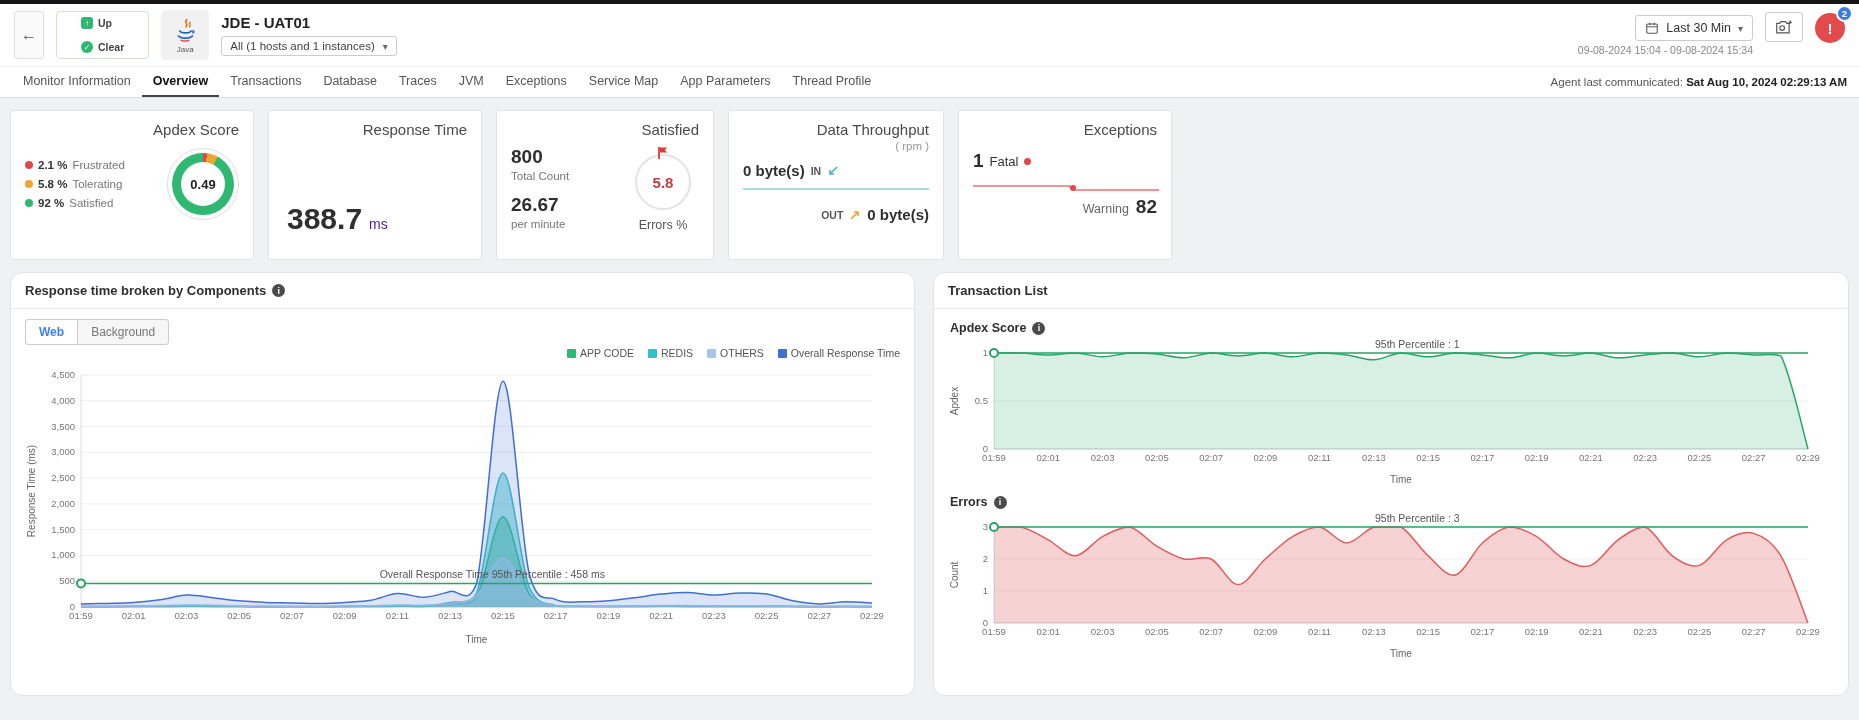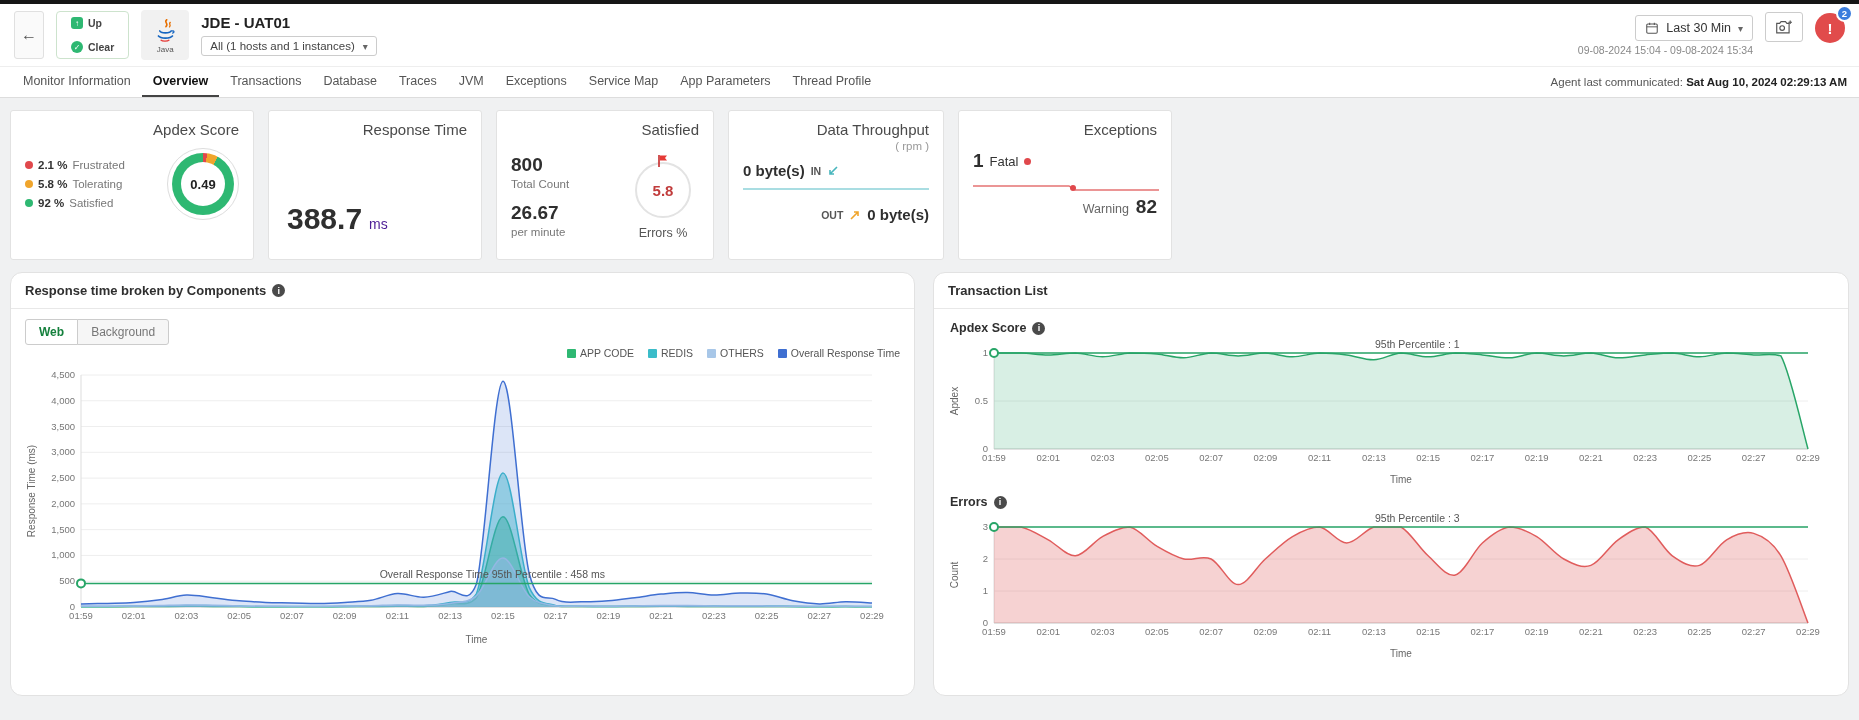--- a/index.html
+++ b/index.html
@@ -2,21 +2,21 @@
 <html><head>
 <meta charset="utf-8">
 <style>
 *{box-sizing:border-box;margin:0;padding:0}
 html,body{width:1859px;height:720px;overflow:hidden}
 body{font-family:"Liberation Sans","DejaVu Sans",sans-serif;background:#f0f1f2;color:#333}
 .topstrip{height:4px;background:#161616}
 .header{display:flex;align-items:center;gap:12px;background:#fff;padding:6px 14px;height:62px}
 .back-btn{width:30px;height:48px;border:1px solid #e0e0e0;border-radius:3px;display:flex;align-items:center;justify-content:center;cursor:pointer;background:#fafafa}
 .back-arrow::after{content:"←";font-size:16px;color:#555}
-.status-box{border:1px solid #cde3cd;border-radius:4px;padding:5px 14px;display:flex;flex-direction:column;gap:12px;background:#fff}
+.status-box{border:1px solid #cde3cd;border-radius:4px;padding:5px 24px;display:flex;flex-direction:column;gap:12px;background:#fff}
 .status-row{display:flex;align-items:center;gap:5px}
 .status-ico{width:12px;height:12px;background:var(--accent_green,#2eb872);color:#fff;font-size:8px;display:flex;align-items:center;justify-content:center;border-radius:3px}
 .status-ico.clear{border-radius:50%}
 .status-ico.up::after{content:"↑"}
 .status-ico.clear::after{content:"✓"}
 .status-lbl{font-size:10.5px;font-weight:bold;color:#444}
 .java-tile{width:48px;height:50px;background:#f1f1f1;border-radius:4px;display:flex;flex-direction:column;align-items:center;justify-content:center}
 .java-lbl{font-size:8px;color:#555;margin-top:-2px}
 .title-block{display:flex;flex-direction:column;gap:5px}
 .app-title{font-size:15px;font-weight:bold;color:#222}
@@ -45,21 +45,21 @@
 .leg-row{display:flex;align-items:center;gap:5px;margin:7px 0;font-size:11.5px}
 .leg-dot{width:8px;height:8px;border-radius:50%;display:inline-block}
 .leg-pct{font-weight:bold;color:#333}
 .leg-lbl{color:#777}
 .gauge-outer{width:72px;height:72px;border:1px solid #ddd;border-radius:50%;display:flex;align-items:center;justify-content:center}
 .gauge-ring{width:62px;height:62px;border-radius:50%;display:flex;align-items:center;justify-content:center;background:#2eb872}
 .gauge-center{width:44px;height:44px;border-radius:50%;background:#fff;display:flex;align-items:center;justify-content:center;font-size:13px;font-weight:bold;color:#222}
 .rt-value{margin-top:64px;padding-left:4px;display:flex;align-items:baseline;gap:7px}
 .rt-value .big{font-size:30px;font-weight:bold;color:#2f2f2f}
 .rt-value .unit{font-size:14px;color:#4c1d95}
-.req-body{display:flex;justify-content:space-between;margin-top:16px}
+.req-body{display:flex;justify-content:space-between;margin-top:8px}
 .req-left .num{font-size:19px;font-weight:bold;color:#2f2f2f}
 .req-left .sub{font-size:11.5px;color:#777;margin:2px 0 12px}
 .req-right{display:flex;flex-direction:column;align-items:center;width:72px}
 .err-flag{height:13px;margin-bottom:-5px;z-index:2}
 .err-circle{width:56px;height:56px;border:2px solid #e3e3e3;border-radius:50%;display:flex;align-items:center;justify-content:center;font-size:15px;font-weight:bold;color:#c13c3c;background:#fff}
 .err-label{font-size:12.5px;color:#555;margin-top:8px}
 .card-sub{text-align:right;font-size:11.5px;color:#999;margin-top:2px}
 .dt-in{display:flex;align-items:center;gap:6px;margin-top:10px}
 .dt-num{font-size:15px;font-weight:bold;color:#2f2f2f}
 .dt-dir{font-size:10.5px;font-weight:bold;color:#555}
@@ -79,21 +79,21 @@
 .panel-right{flex:1;height:424px}
 .panel-header{display:flex;align-items:center;gap:6px;padding:10px 14px;border-bottom:1px solid #e8e8e8}
 .panel-title{font-size:13px;font-weight:bold;color:#2f2f2f}
 .info-icon{width:13px;height:13px;border-radius:50%;background:#4a4a4a;color:#fff;font-size:9px;font-weight:bold;display:inline-flex;align-items:center;justify-content:center;flex:none}
 .info-icon::after{content:"i"}
 .panel-body{padding:10px 14px}
 .toggle-group{display:inline-flex}
 .tg{padding:5px 13px;font-size:12px;border:1px solid #ccc;background:#f6f6f6;color:#777;cursor:pointer;font-family:inherit}
 .tg:first-child{border-radius:3px 0 0 3px}
 .tg:last-child{border-radius:0 3px 3px 0;margin-left:-1px}
-.tg.active{background:#fff;color:#15803d;font-weight:bold}
+.tg.active{background:#fff;color:#3b82f6;font-weight:bold}
 .chart-legend{display:flex;justify-content:flex-end;gap:14px;font-size:10.5px;color:#555;margin:2px 0}
 .cleg{display:inline-flex;align-items:center;gap:4px}
 .cleg-sw{width:9px;height:9px;border-radius:1px;display:inline-block}
 .section-label{display:flex;align-items:center;gap:6px;font-size:12.5px;font-weight:bold;color:#2f2f2f;margin:2px 0 0 2px}
 .chart-mount{line-height:0}
 .chart-mount svg text{font-family:"Liberation Sans","DejaVu Sans",sans-serif}
 </style>
 </head>
 <body style="--accent_green: #2eb872; --status_red: #e0484c; --teal: #49b6bd; --orange: #f0a52c; --annotation_green: #27a567;">
 

